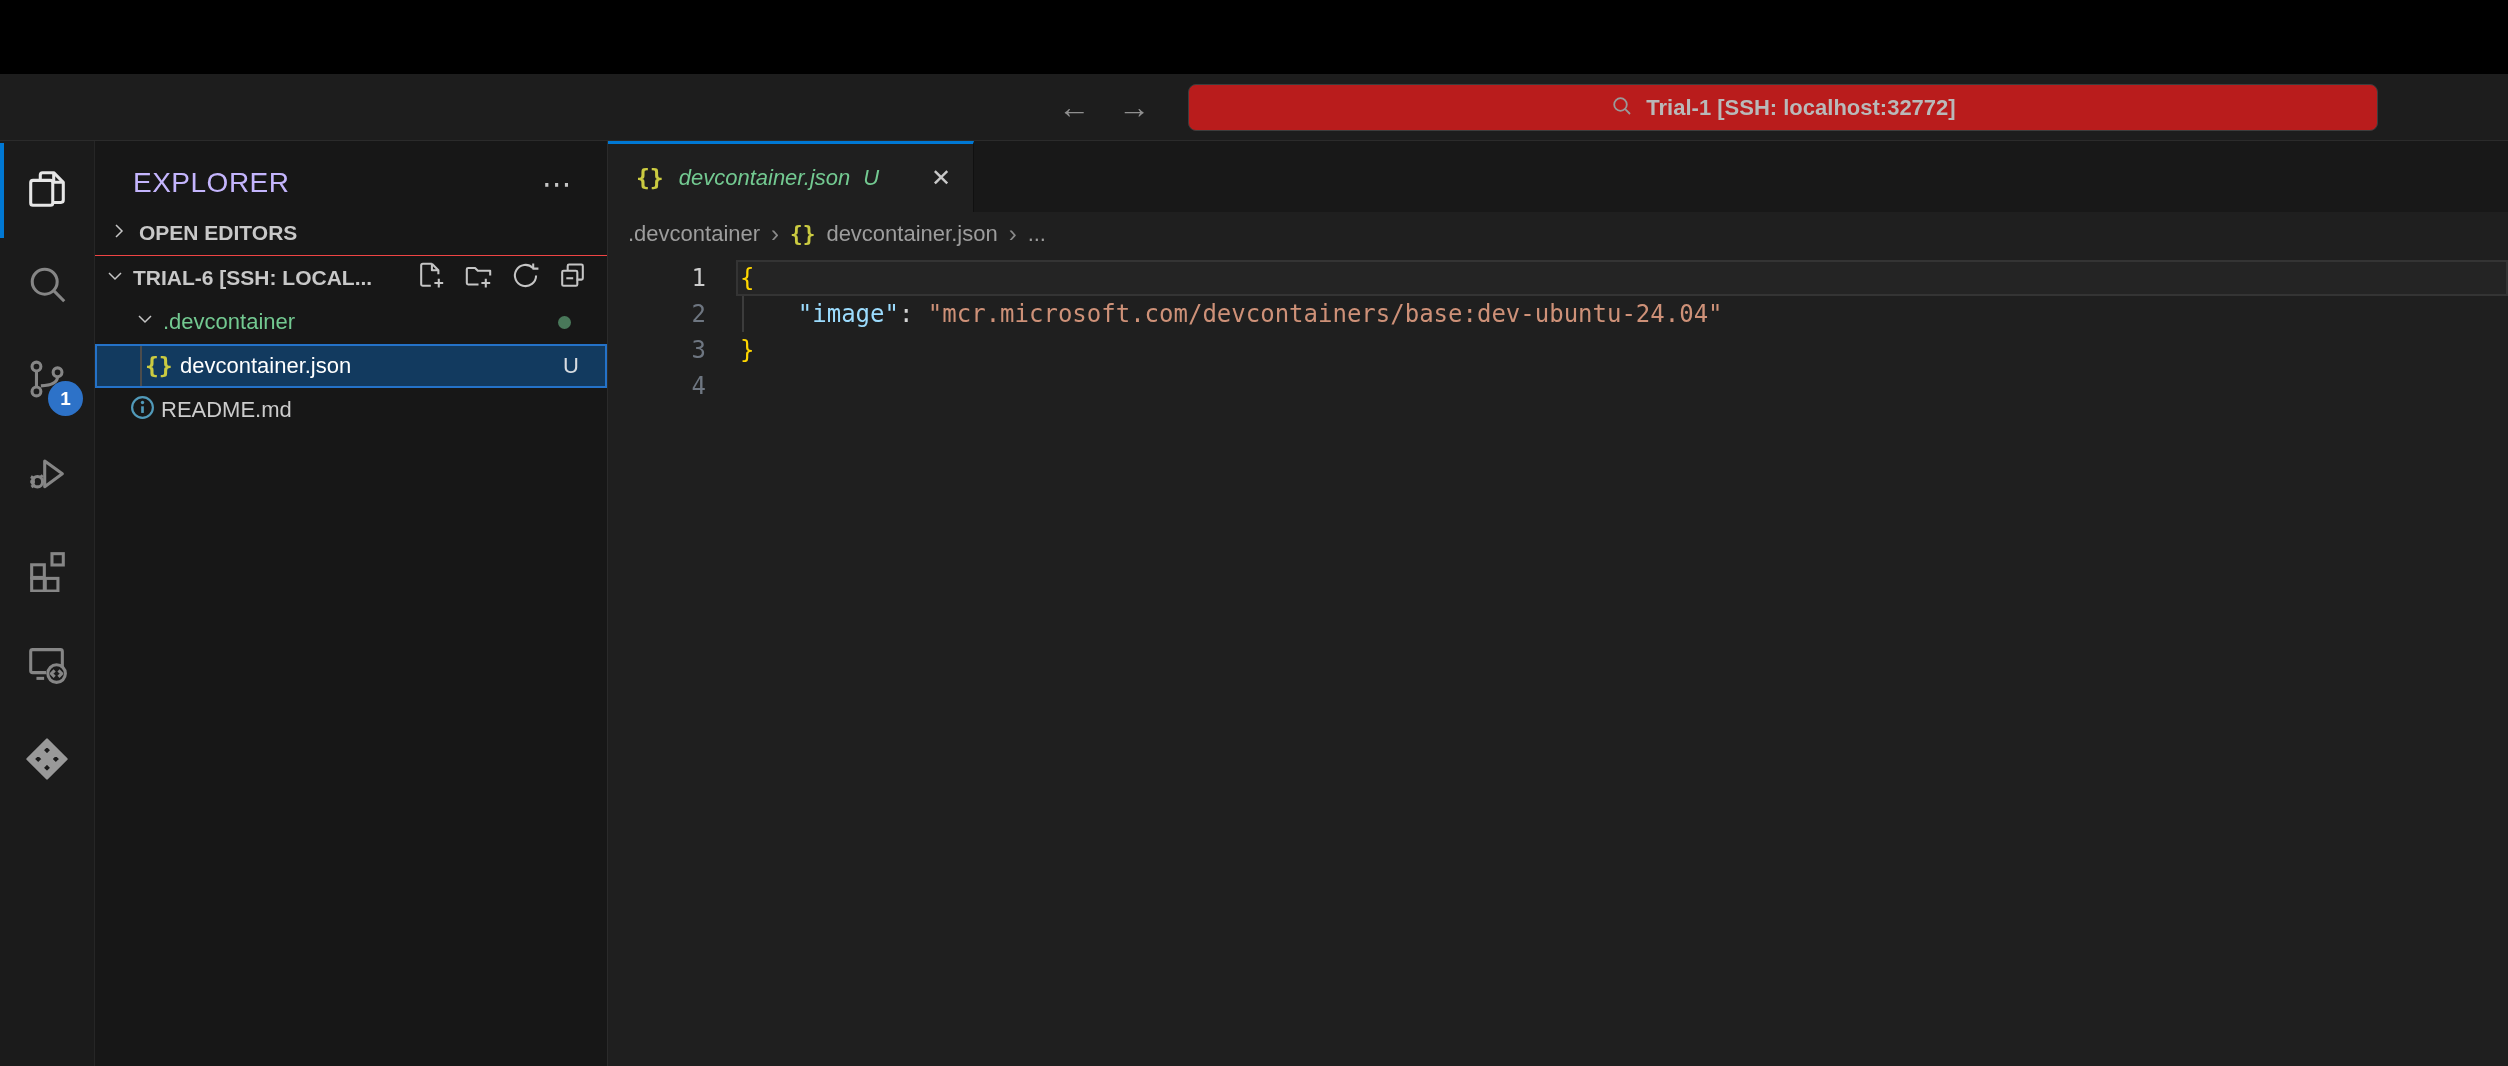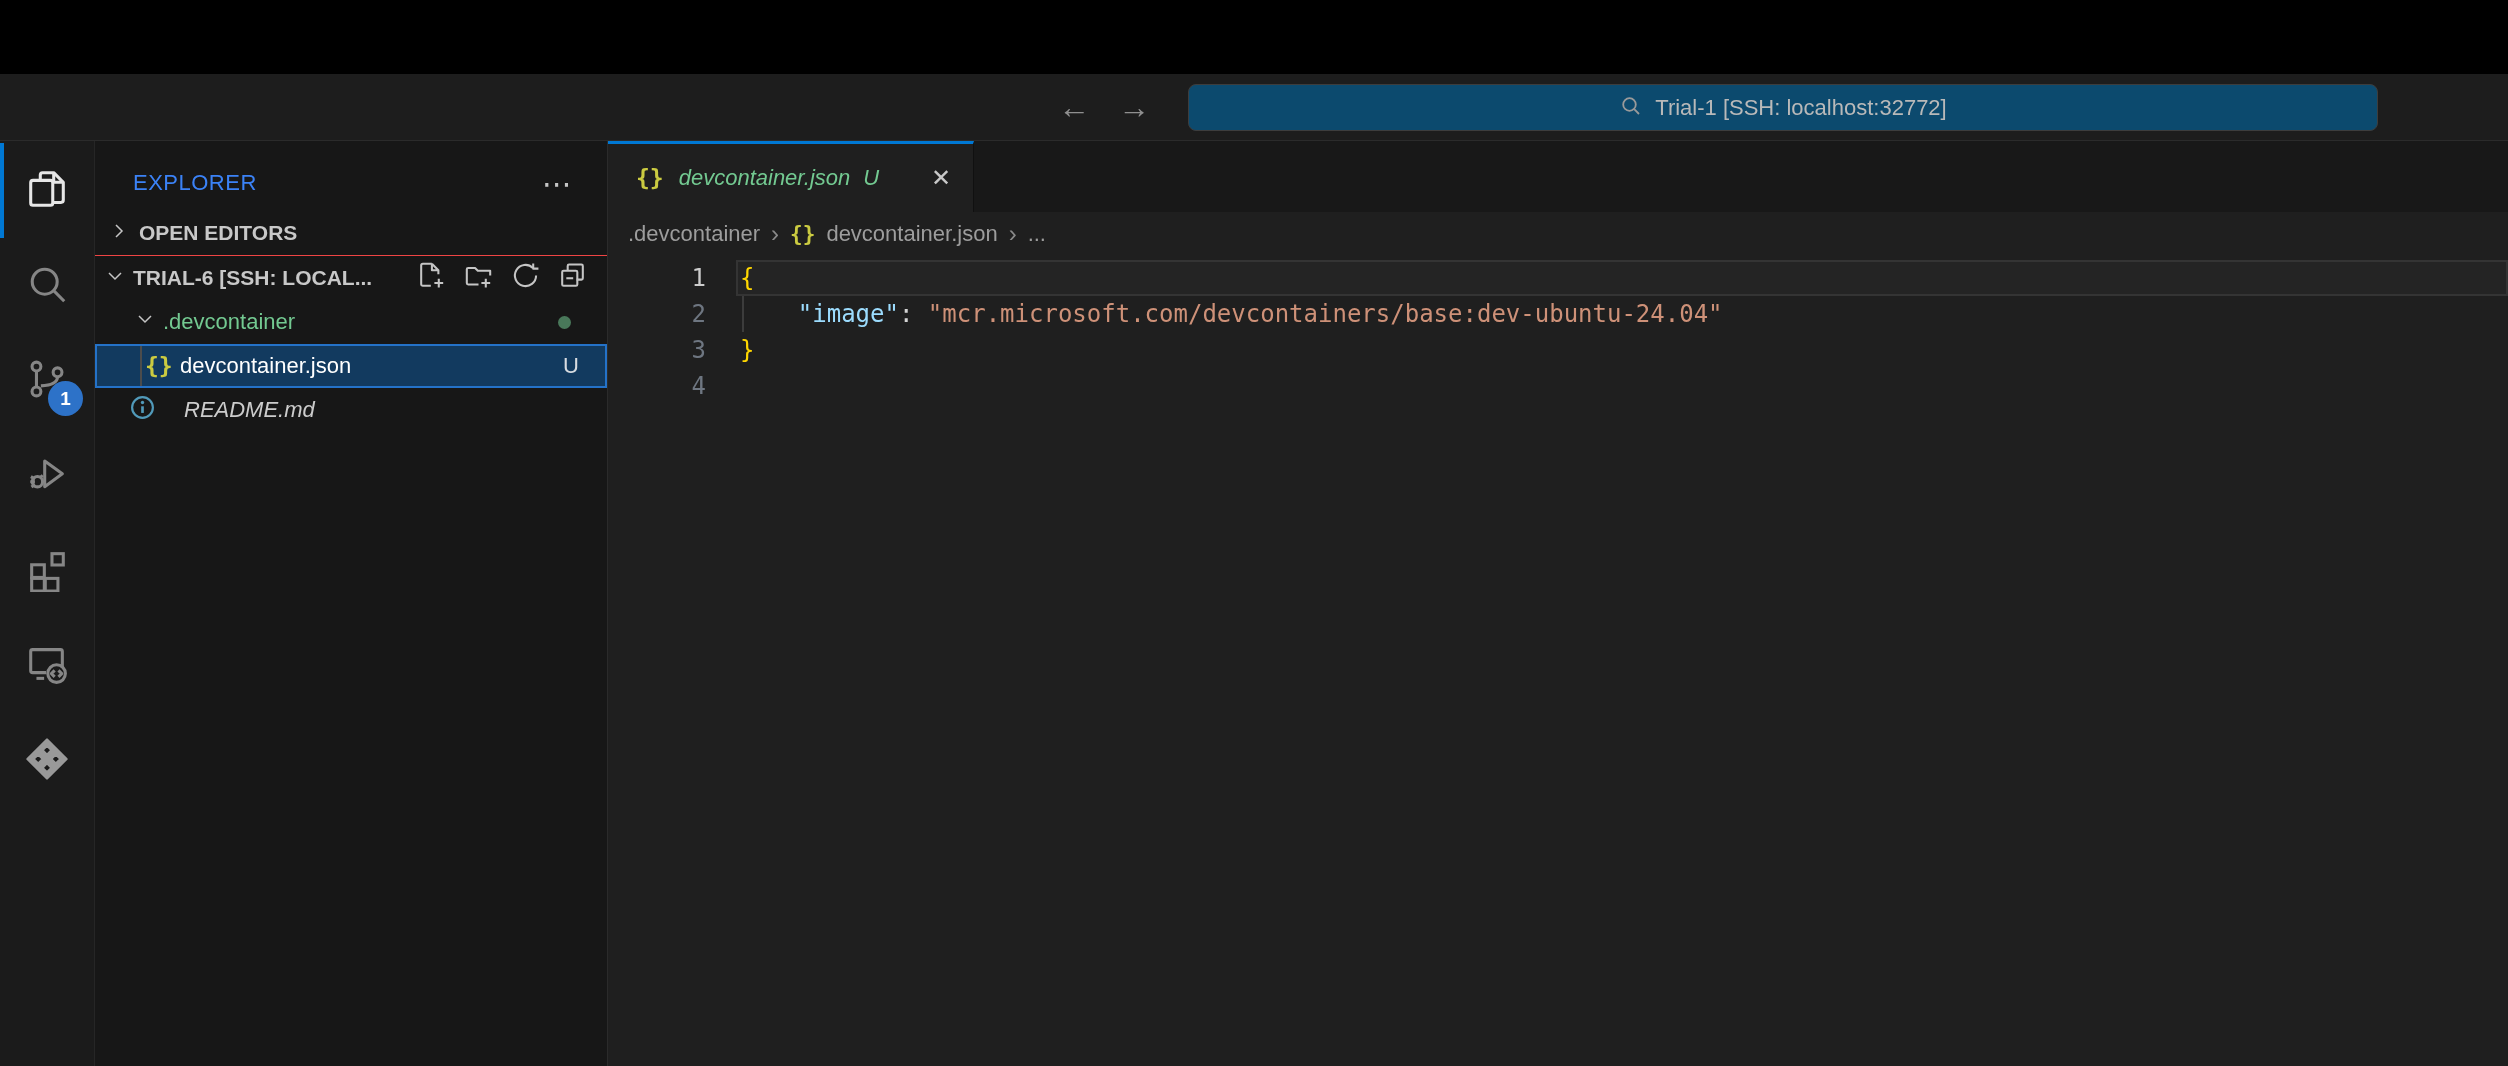--- a/index.html
+++ b/index.html
@@ -9,22 +9,22 @@
 
   
   .mac-bar { height:74px; background:#000000; }
 
   
   .title-bar { position:relative; height:67px; background:#1d1d1d; border-bottom:1px solid #2b2b2b; }
   .nav-arrows { position:absolute; left:1058px; top:0; height:100%; display:flex; align-items:center; gap:28px; }
   .nav-arrow { font-size:32px; color:#8f8f8f; line-height:1; cursor:default; }
   .command-center {
     position:absolute; left:1188px; top:10px; width:1190px; height:47px;
-    background:#0c4a6e; border:1px solid #3d3d3d; border-radius:8px;
-    display:flex; align-items:center; justify-content:center; gap:12px;
+    background:#b91c1c; border:1px solid #3d3d3d; border-radius:8px;
+    display:flex; align-items:center; justify-content:center; gap:12px;font-weight:bold;
   }
   .command-center .cc-text { font-size:22px; color:#b9b9b9; }
 
   
   .main { display:flex; height:925px; }
 
   
   .activity-bar { width:95px; background:#1b1b1b; border-right:1px solid #262626; padding-top:2px; display:flex; flex-direction:column; }
   .ab-item { position:relative; height:95px; display:flex; align-items:center; justify-content:center; }
   .ab-item svg { width:46px; height:46px; }
@@ -34,42 +34,42 @@
   .ab-indicator { position:absolute; left:0; top:0; width:4px; height:95px; background:#0078d4; }
   .ab-badge {
     position:absolute; right:11px; bottom:12px; width:35px; height:35px; border-radius:50%;
     background:#2d72c8; color:#ffffff; font-size:19px; font-weight:bold;
     display:flex; align-items:center; justify-content:center;
   }
 
   
   .sidebar { width:513px; background:#171717; border-right:1px solid #2b2b2b; display:flex; flex-direction:column; }
   .sb-header { height:70px; display:flex; align-items:center; padding:14px 34px 0 38px; }
-  .sb-title { font-size:22px; color:#3b82f6; letter-spacing:0.5px; }
+  .sb-title { font-size:28px; color:#c4b5fd; letter-spacing:0.5px; }
   .sb-more { margin-left:auto; font-size:30px; color:#c5c5c5; line-height:0.5; letter-spacing:1px; }
   .sb-row { display:flex; align-items:center; height:45px; }
   .sb-row.bold { font-weight:bold; font-size:21px; color:#c8c8c8; }
   .oe-row { padding-left:12px; border-bottom:1px solid #ef4444; gap:8px; }
   .ws-row { height:44px; padding-left:8px; gap:6px; }
   .ws-label { white-space:nowrap; overflow:hidden; flex:0 1 auto; }
   .ws-actions { margin-left:auto; display:flex; gap:14px; padding-right:18px; }
   .ws-actions svg { width:33px; height:33px; }
   .ws-actions .stroke, .chev .stroke { fill:none; stroke:#c5c5c5; stroke-width:1.5; }
   .chev svg { width:24px; height:24px; }
   .tree-row { position:relative; display:flex; align-items:center; height:44px; font-size:22px; color:#cccccc; }
   .row-devcontainer { padding-left:38px; gap:6px; }
   .green { color:#73c991; }
   .git-dot { margin-left:auto; margin-right:36px; width:13px; height:13px; border-radius:50%; background:rgba(115,201,145,0.55); }
   .row-selected { background:#123a5f; border:2px solid #2472c8; }
   .tree-indent-guide { position:absolute; left:43px; top:0; bottom:0; width:2px; background:#4c4c4c; }
   .json-icon { font-family:"DejaVu Sans Mono", monospace; color:#cbcb41; font-size:23px; font-weight:bold; }
   .row-selected .json-icon { position:absolute; left:48px; }
   .row-selected .file-label { position:absolute; left:83px; color:#ffffff; }
   .badge-u { position:absolute; right:26px; color:#d7dbe0; font-size:22px; }
-  .row-readme { padding-left:33px; gap:27px;font-style:italic; }
+  .row-readme { padding-left:33px; gap:4px; }
   .row-readme svg { width:29px; height:29px; }
 
   
   .editor { flex:1; background:#1f1f1f; display:flex; flex-direction:column; position:relative; }
   .tab-bar { height:71px; background:#181818; display:flex; }
   .tab {
     width:366px; height:71px; background:#1f1f1f; border-top:3px solid #0078d4; border-right:1px solid #101010;
     display:flex; align-items:center; padding:0 22px 0 28px;
   }
   .tab .json-icon { font-weight:bold; }

